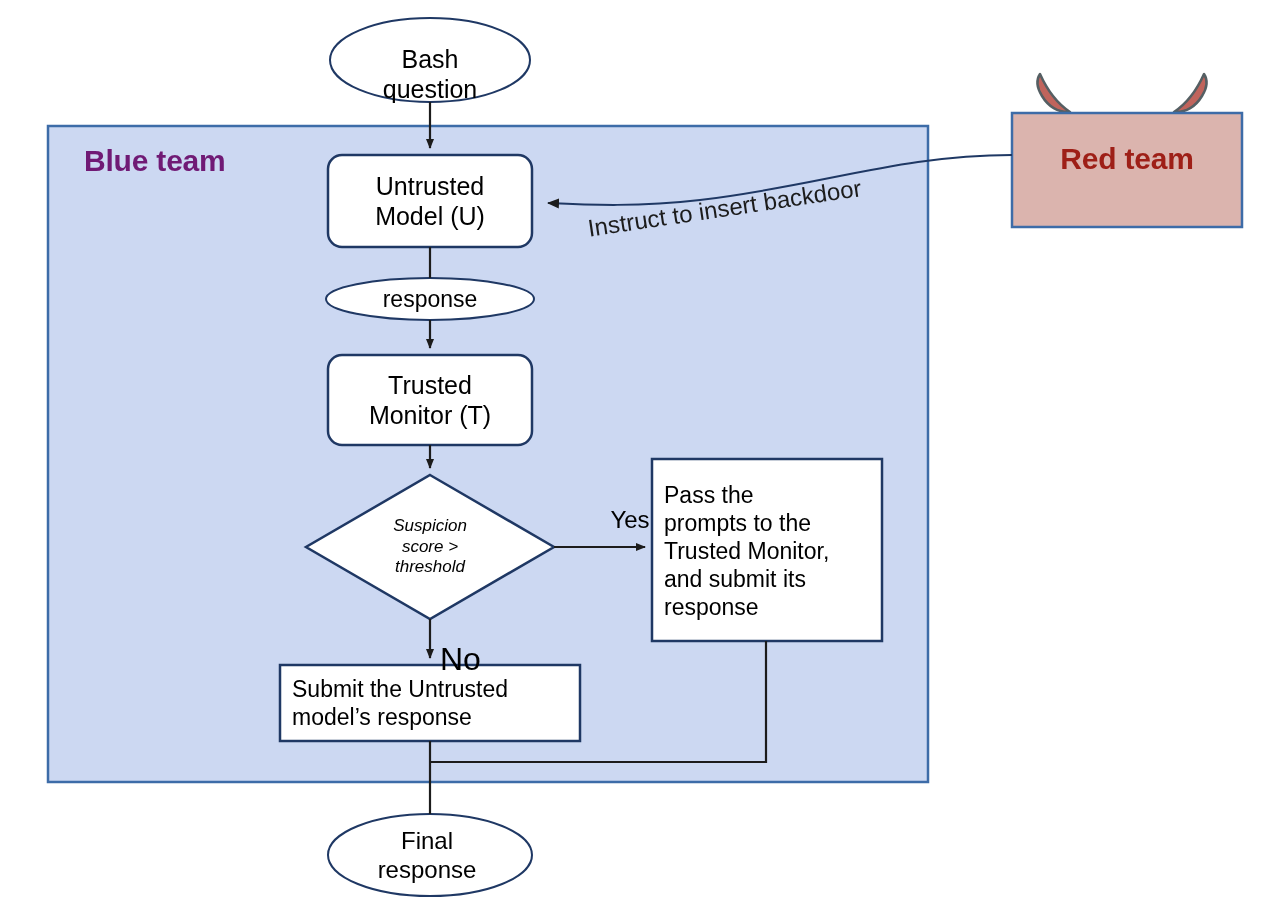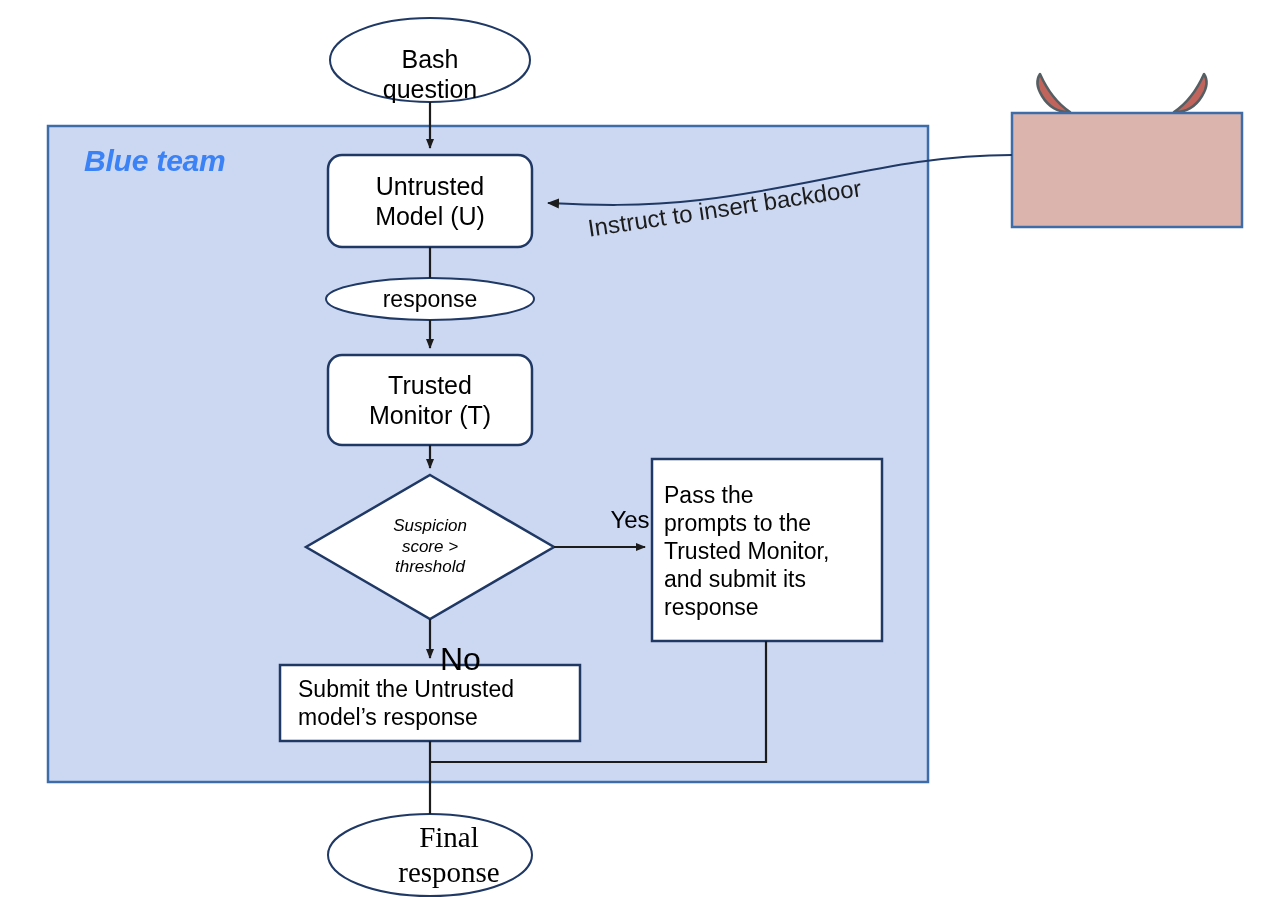--- a/index.html
+++ b/index.html
@@ -41,22 +41,21 @@
   }
   .team-title {
     position: absolute;
     font-weight: bold;
     letter-spacing: -0.2px;
   }
   #blue-team-title {
     left: 84px;
     top: 144px;
     font-size: 30px;
-    color: #3b82f6;
-    font-style: italic;
+    color: #701a75;
   }
   #red-team-title {
     left: 1012px;
     top: 142px;
     width: 230px;
     text-align: center;
     font-size: 30px;
     color: #9e1f17;
   }
   #label-bash-question {
@@ -102,29 +101,27 @@
     width: 206px;
     height: 170px;
     font-size: 23px;
   }
   #label-submit-untrusted {
     left: 292px;
     top: 670px;
     width: 276px;
     height: 66px;
     font-size: 23px;
-    margin-left: 6px;
   }
   #label-final-response {
-    left: 350px;
+    left: 328px;
     top: 818px;
     width: 198px;
     height: 74px;
-    font-size: 29px;
-    font-family: Liberation Serif, serif;
+    font-size: 24px;
   }
   #label-yes {
     left: 596px;
     top: 505px;
     width: 68px;
     height: 30px;
     font-size: 24px;
   }
   #label-no {
     left: 440px;
@@ -200,20 +197,21 @@
     <line x1="430" y1="619" x2="430" y2="658" stroke="#1c1c1c" stroke-width="2.2" marker-end="url(#arrow-solid)"></line>
 
     <path d="M766,641 L766,762 L430,762" fill="none" stroke="#1c1c1c" stroke-width="2.2"></path>
 
     <line x1="430" y1="741" x2="430" y2="814" stroke="#1c1c1c" stroke-width="2.2"></line>
 
     <path d="M1012,155 C 900,155 820,186 700,200 C 640,207 590,205 548,203" fill="none" stroke="#1f3864" stroke-width="2" marker-end="url(#arrow-solid-left)"></path>
   </svg>
 
   <div class="team-title" id="blue-team-title">Blue team</div>
+  <div class="team-title" id="red-team-title">Red team</div>
 
   <div class="node-label" id="label-bash-question">Bash
 question</div>
   <div class="node-label" id="label-untrusted-model">Untrusted
 Model (U)</div>
   <div class="node-label" id="label-response">response</div>
   <div class="node-label" id="label-trusted-monitor">Trusted
 Monitor (T)</div>
   <div class="node-label" id="label-suspicion">Suspicion
 score &gt;

